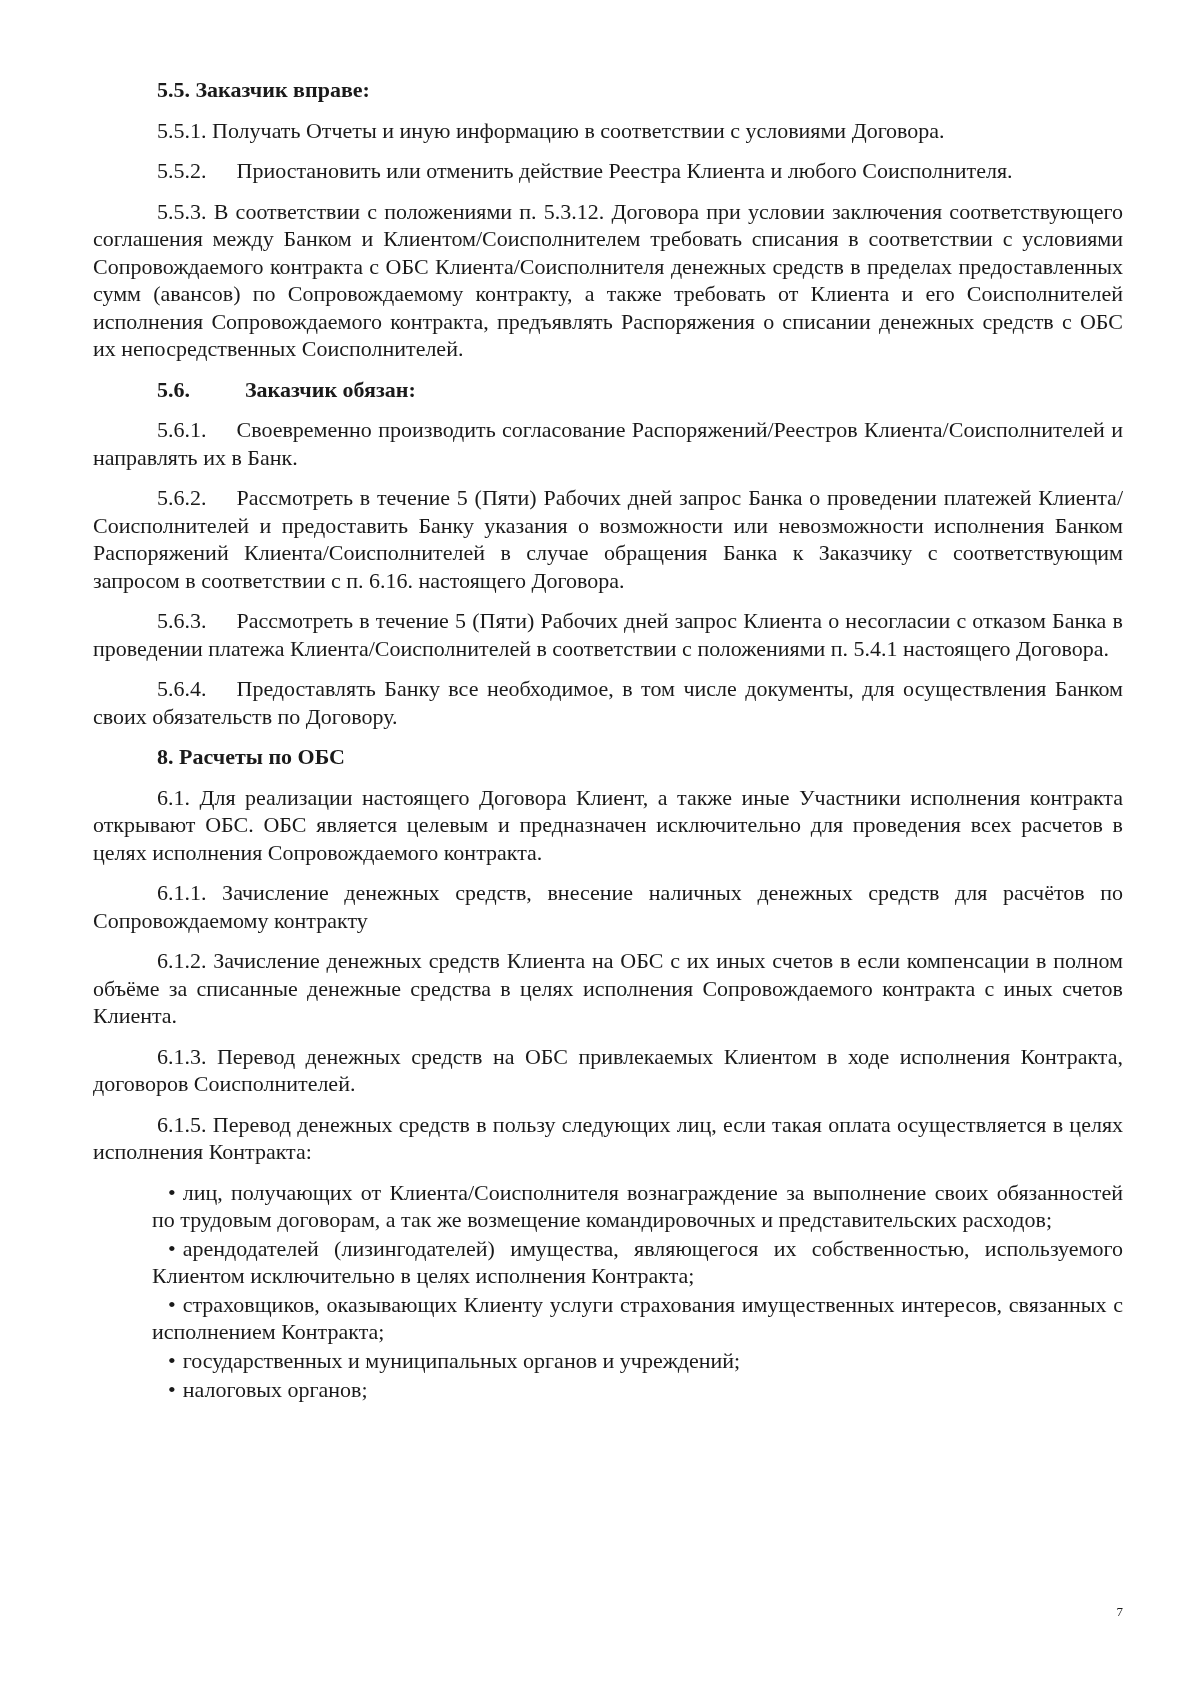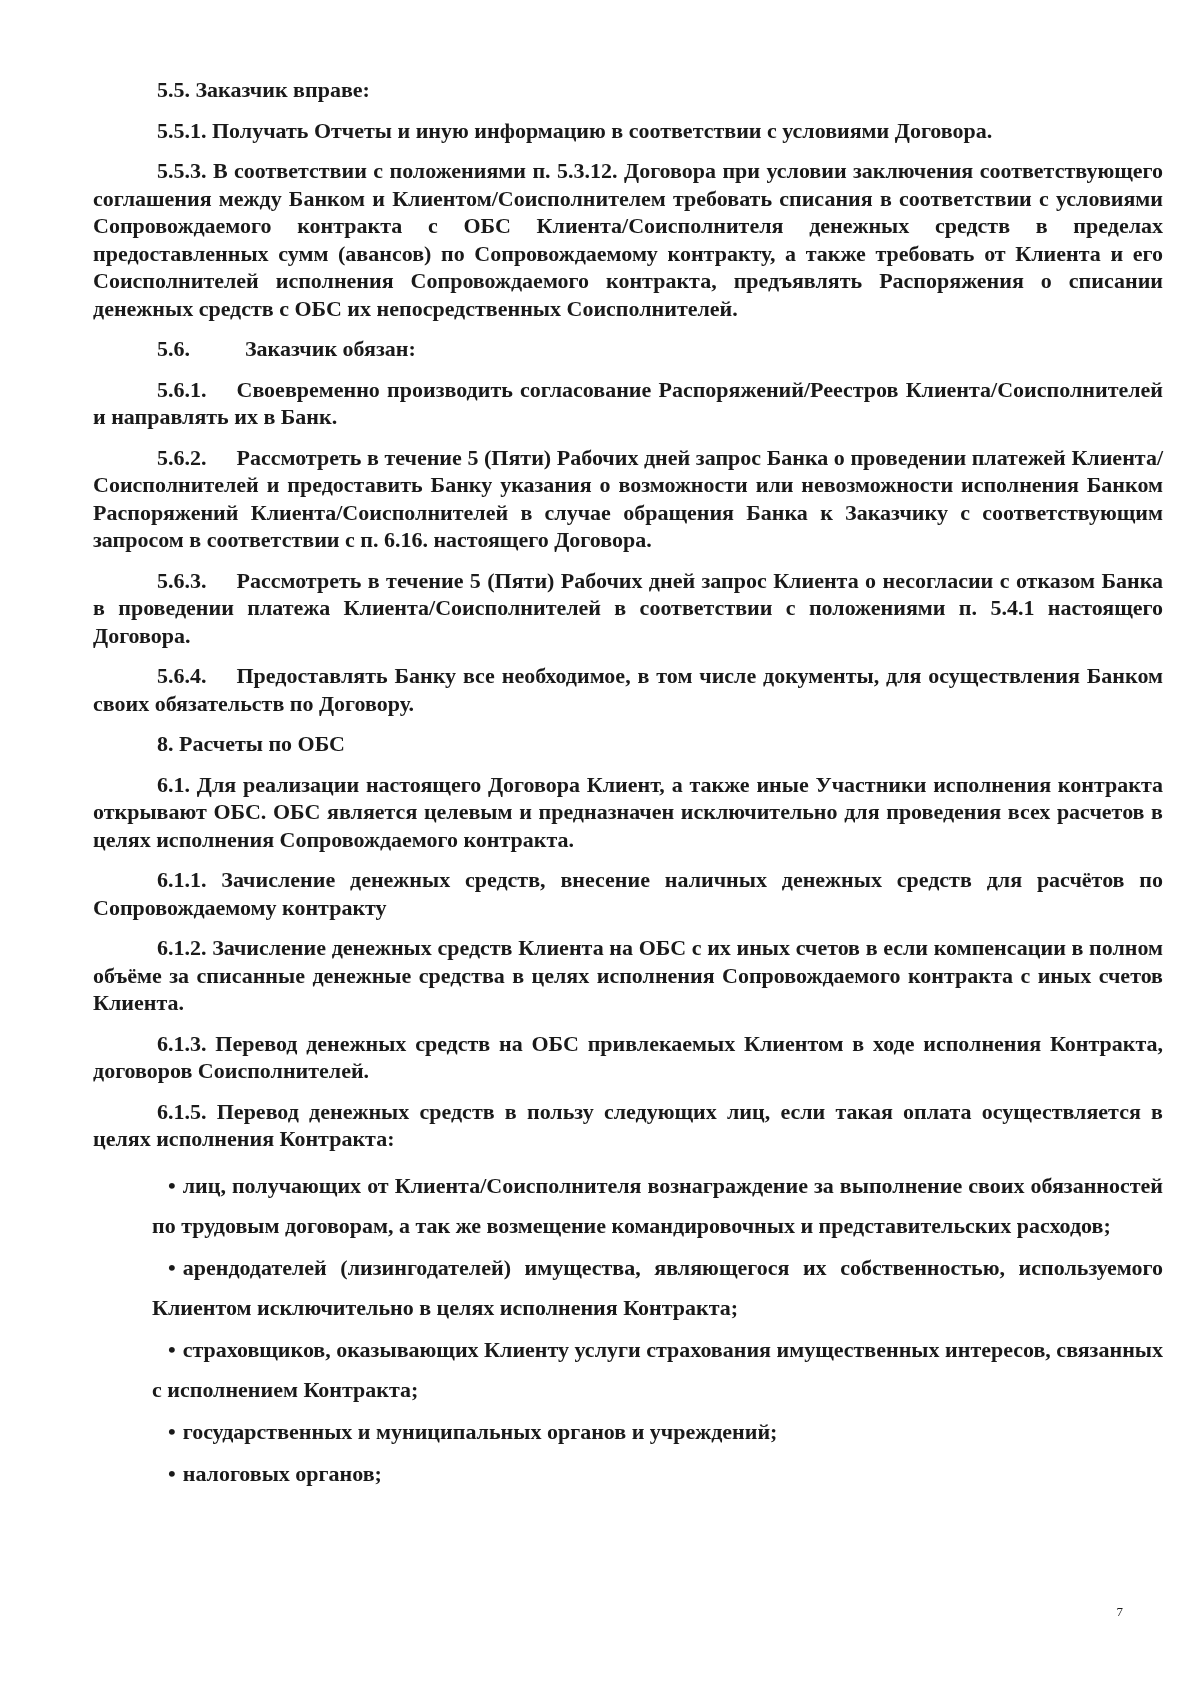--- a/index.html
+++ b/index.html
@@ -6,38 +6,37 @@
   .page {
     position: relative;
     width: 1199px;
     height: 1696px;
     background: #ffffff;
     font-family: "Liberation Serif", "DejaVu Serif", serif;
     color: #1a1a1a;
     overflow: hidden;
   }
   .content {
-    padding: 76px 36px 0 93px; 
+    padding: 76px 76px 0 93px; 
   }
   .content p {
     margin: 0 0 13px 0;
     font-size: 22px;
     line-height: 27.5px;
     text-align: justify;
     text-indent: 64px;
-    font-weight: bold;
   }
   p.heading { font-weight: bold; }
   .tab      { display: inline-block; width: 30px; }
   .tab-wide { display: inline-block; width: 55px; }
   .bullets  { margin-left: 59px; margin-bottom: 13px; }
   .bullets p {
     text-indent: 16px;
     margin: 0 0 2px 0;
-    line-height: 40px;
+    line-height: 27px;
   }
   .bullet-glyph { margin-right: 7px; }
   .page-number {
     position: absolute;
     top: 1604px;
     right: 76px;
     font-size: 13px;
     line-height: 16px;
     color: #1a1a1a;
   }
@@ -45,20 +44,21 @@
 </head>
 <body>
 
 <div class="page">
   <div class="content">
 
     <p class="heading">5.5. Заказчик вправе:</p>
 
     <p>5.5.1. Получать Отчеты и иную информацию в соответствии с условиями Договора.</p>
 
+    <p><span>5.5.2.</span><span class="tab"></span><span>Приостановить или отменить действие Реестра Клиента и любого Соисполнителя.</span></p>
 
     <p>5.5.3. В соответствии с положениями п. 5.3.12. Договора при условии заключения соответствующего соглашения между Банком и Клиентом/Соисполнителем требовать списания в соответствии с условиями Сопровождаемого контракта с ОБС Клиента/Соисполнителя денежных средств в пределах предоставленных сумм (авансов) по Сопровождаемому контракту, а также требовать от Клиента и его Соисполнителей исполнения Сопровождаемого контракта, предъявлять Распоряжения о списании денежных средств с ОБС их непосредственных Соисполнителей.</p>
 
     <p class="heading"><span>5.6.</span><span class="tab-wide"></span><span>Заказчик обязан:</span></p>
 
     <p><span>5.6.1.</span><span class="tab"></span><span>Своевременно производить согласование Распоряжений/Реестров Клиента/Соисполнителей и направлять их в Банк.</span></p>
 
     <p><span>5.6.2.</span><span class="tab"></span><span>Рассмотреть в течение 5 (Пяти) Рабочих дней запрос Банка о проведении платежей Клиента/Соисполнителей и предоставить Банку указания о возможности или невозможности исполнения Банком Распоряжений Клиента/Соисполнителей в случае обращения Банка к Заказчику с соответствующим запросом в соответствии с п. 6.16. настоящего Договора.</span></p>
 
     <p><span>5.6.3.</span><span class="tab"></span><span>Рассмотреть в течение 5 (Пяти) Рабочих дней запрос Клиента о несогласии с отказом Банка в проведении платежа Клиента/Соисполнителей в соответствии с положениями п. 5.4.1 настоящего Договора.</span></p>

